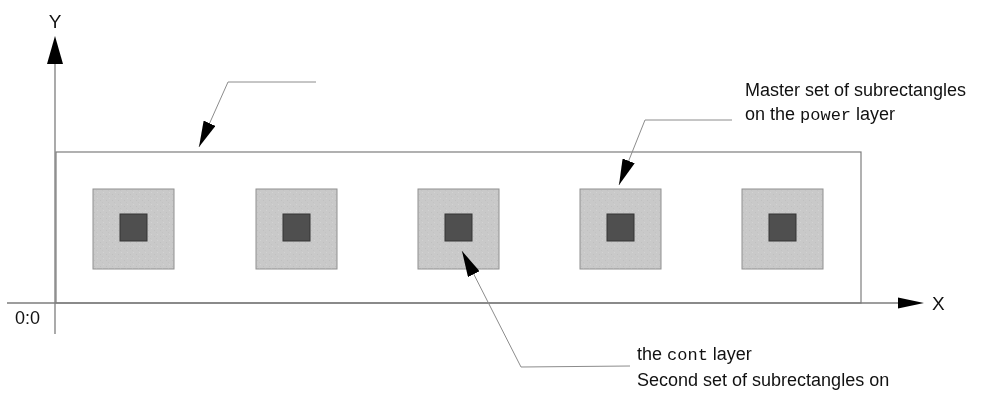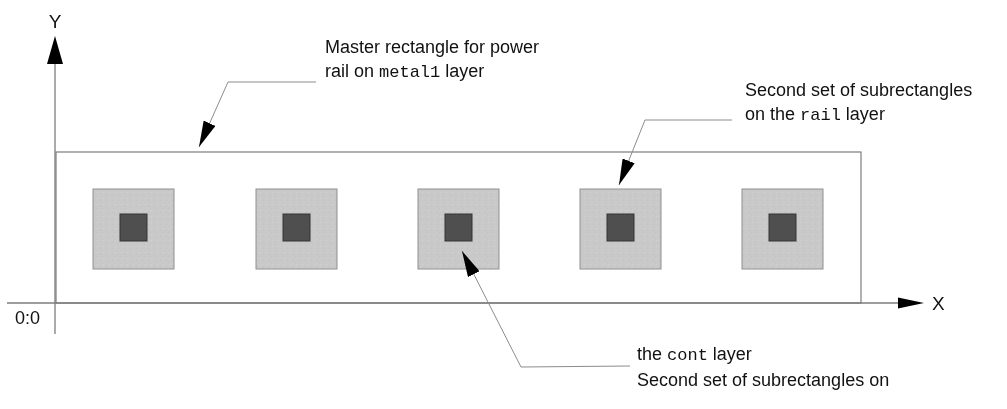--- a/index.html
+++ b/index.html
@@ -78,28 +78,24 @@
       <rect x="0" y="189" width="81" height="80" stroke-width="1" fill="#c9c9c9" stroke="#8f8f8f"></rect>
       <rect x="0" y="189" width="81" height="80" fill="url(#stipple)" opacity="0.5"></rect>
       <rect x="27" y="214" width="27" height="27" stroke-width="1" fill="#4f4f4f" stroke="#343434"></rect>
     </g>
 
     <path d="M316,82 L228,82 L199,147" fill="none" stroke-width="1" marker-end="url(#leaderArrow)" stroke="#8c8c8c"></path>
     <path d="M732,120 L645,120 L619,185" fill="none" stroke-width="1" marker-end="url(#leaderArrow)" stroke="#8c8c8c"></path>
     <path d="M630,366 L521,367 L462,251" fill="none" stroke-width="1" marker-end="url(#leaderArrow)" stroke="#8c8c8c"></path>
   </svg>
 
-  <div class="ann" style="left:325px; top:35px">
-    <span class="ln">Master rectangle for power</span>
-    <span class="ln"><span>rail on </span><span class="mono">metal1</span><span> layer</span></span>
-  </div>
 
   <div class="ann" style="left:745px; top:78px">
-    <span class="ln">Second set of subrectangles</span>
-    <span class="ln"><span>on the </span><span class="mono">rail</span><span> layer</span></span>
+    <span class="ln">Master set of subrectangles</span>
+    <span class="ln"><span>on the </span><span class="mono">power</span><span> layer</span></span>
   </div>
 
   <div class="ann" style="left:637px; top:342px">
     <span class="ln"><span>the </span><span class="mono">cont</span><span> layer</span></span>
     <span class="ln">Second set of subrectangles on</span>
   </div>
 
 </div>
 
 </body></html>

